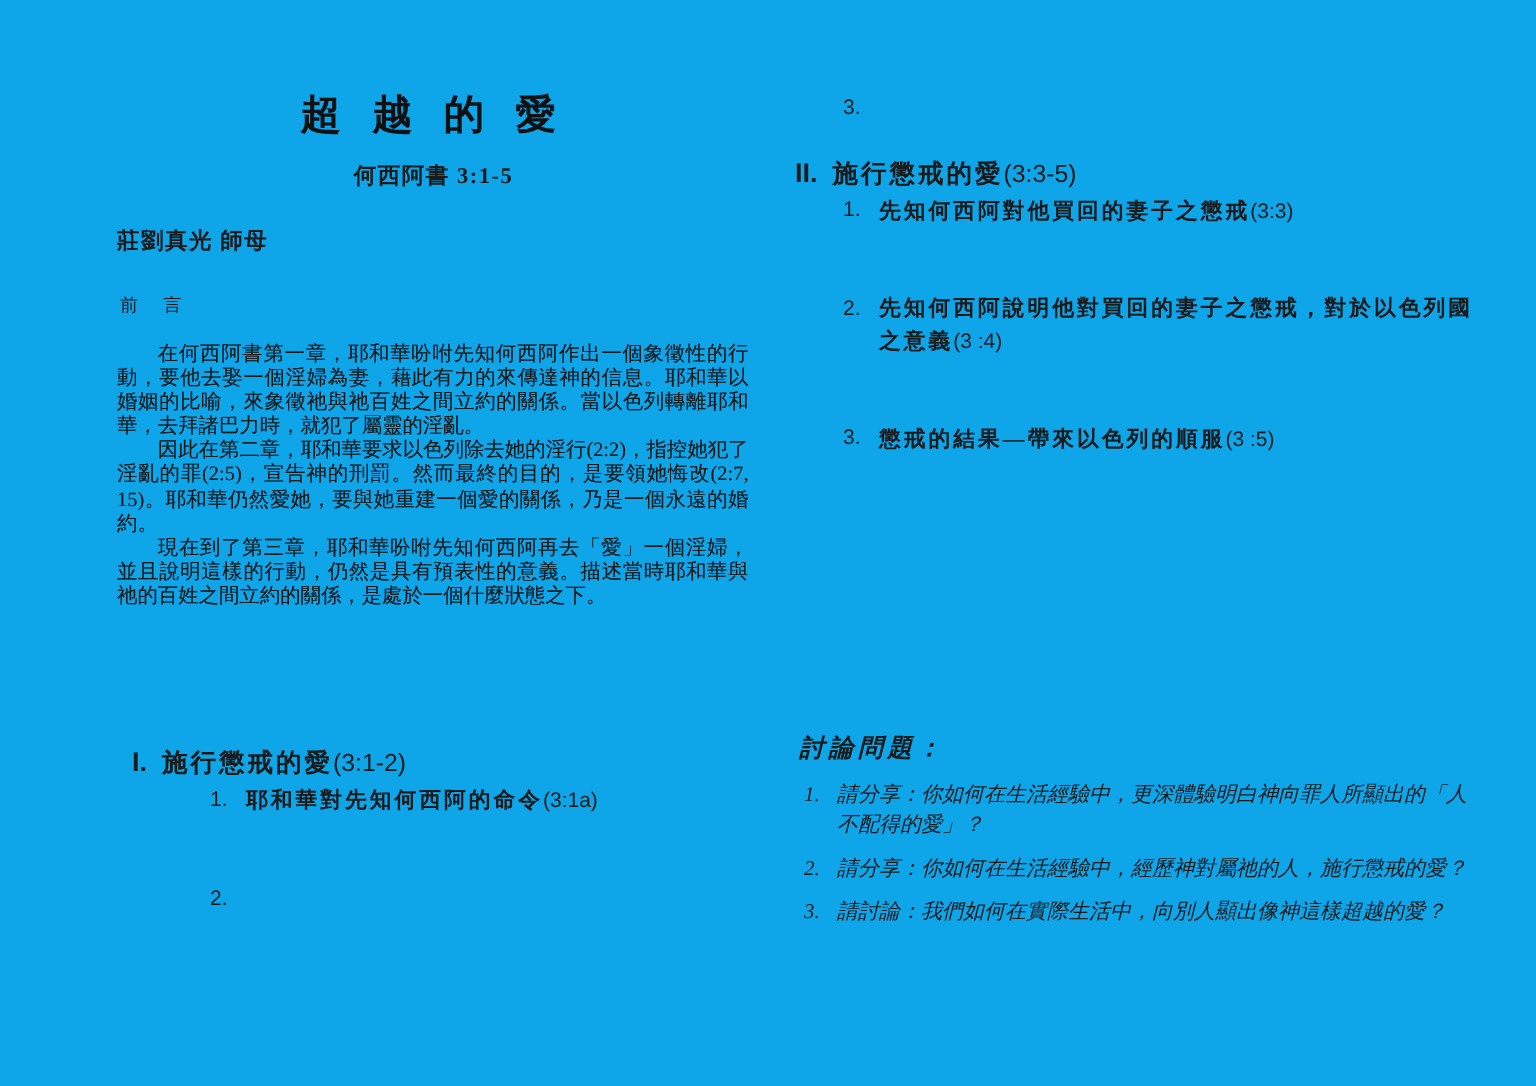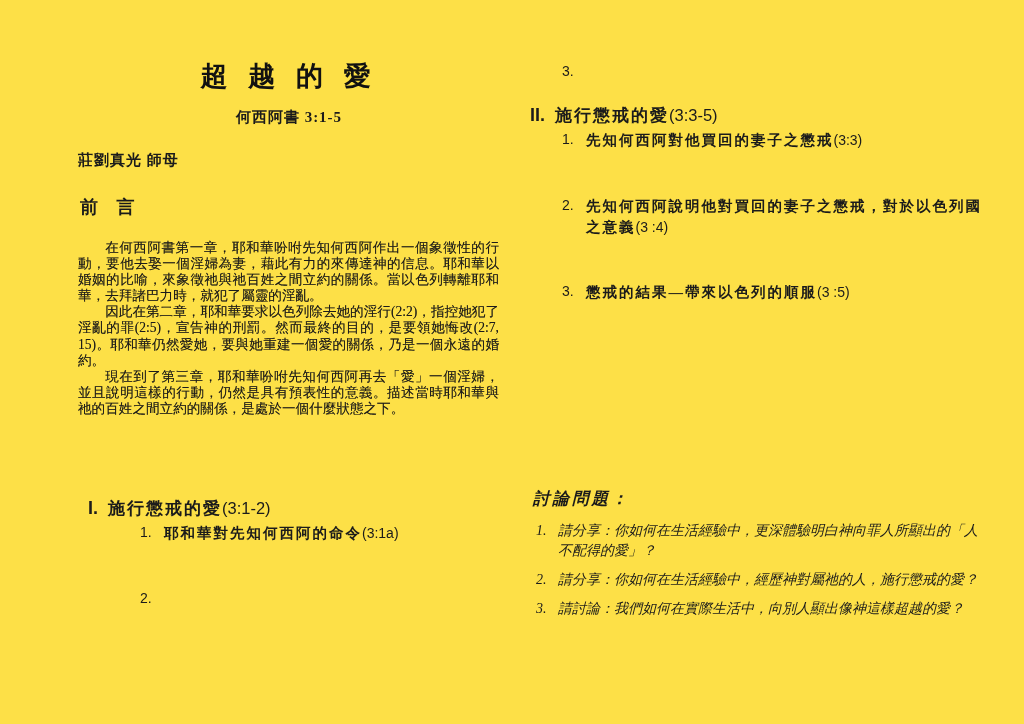--- a/index.html
+++ b/index.html
@@ -1,19 +1,19 @@
 <!DOCTYPE html>
 <html><head>
 <meta charset="utf-8">
 <style>
   html,body{margin:0;padding:0;background:#ffffff;}
   .page{
     position:relative;
     width:1024px;height:724px;
-    background:#fde047;
+    background:#0ea5e9;
     color:#1b1b1b;
     overflow:hidden;
     font-family:"Liberation Serif","DejaVu Serif",serif;
   }
   
   .doc-title{
     position:absolute;left:78px;top:58px;width:422px;
     text-align:center;
     font-size:27px;font-weight:bold;letter-spacing:7px;
     color:#111;
@@ -21,24 +21,24 @@
   .doc-subtitle{
     position:absolute;left:78px;top:108px;width:422px;
     text-align:center;font-size:15px;font-weight:bold;letter-spacing:1px;
   }
   .doc-author{
     position:absolute;left:78px;top:151px;width:422px;
     text-align:left;font-size:15px;font-weight:bold;letter-spacing:1px;
   }
   .preface-heading{
     position:absolute;left:80px;top:195px;
-    font-size:18px;font-weight:bold;letter-spacing:7px;
+    font-size:12px;font-weight:normal;letter-spacing:7px;
   }
   .preface-body{
-    position:absolute;left:78px;top:240px;width:421px;
+    position:absolute;left:78px;top:228px;width:421px;
     font-size:13.6px;line-height:16.1px;
     text-align:justify;text-justify:inter-character;
     text-shadow:0 0 0.4px rgba(0,0,0,.45);
   }
   .preface-body p{margin:0;text-indent:2em;}
   
   .sec-head{
     position:absolute;
     font-size:17px;white-space:nowrap;
   }

